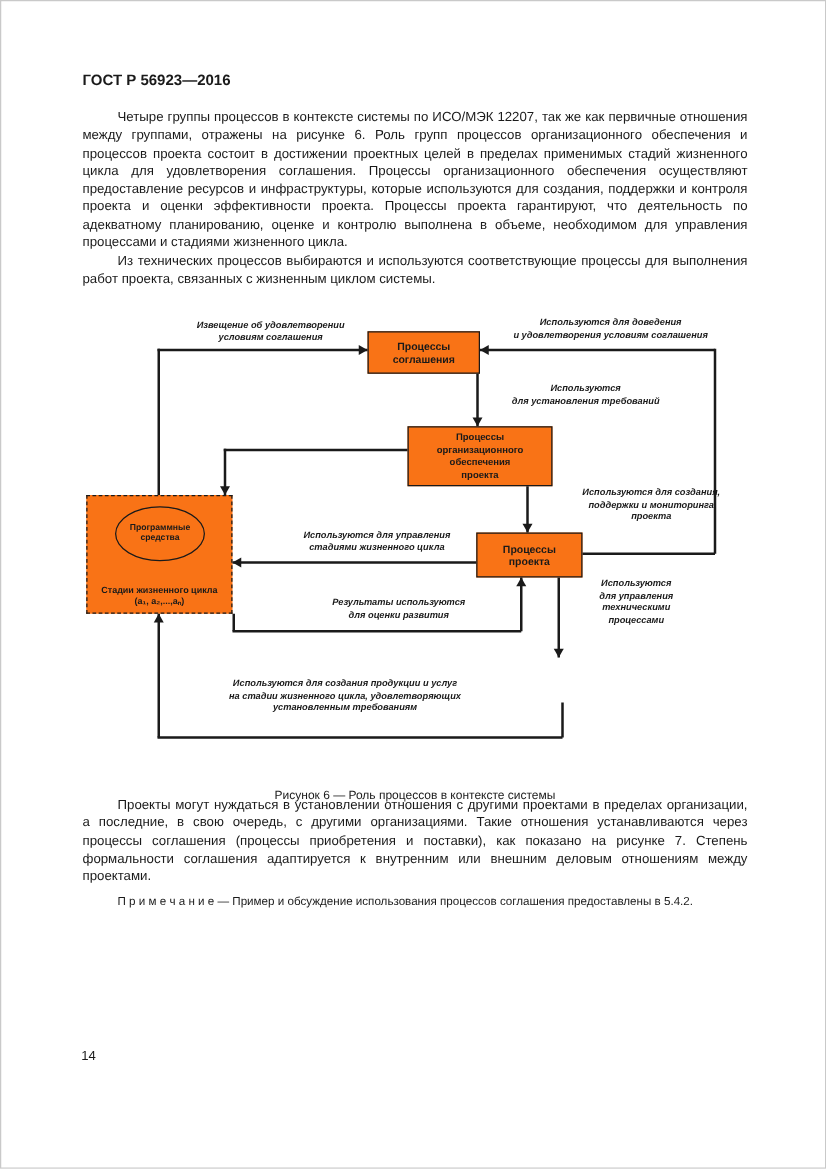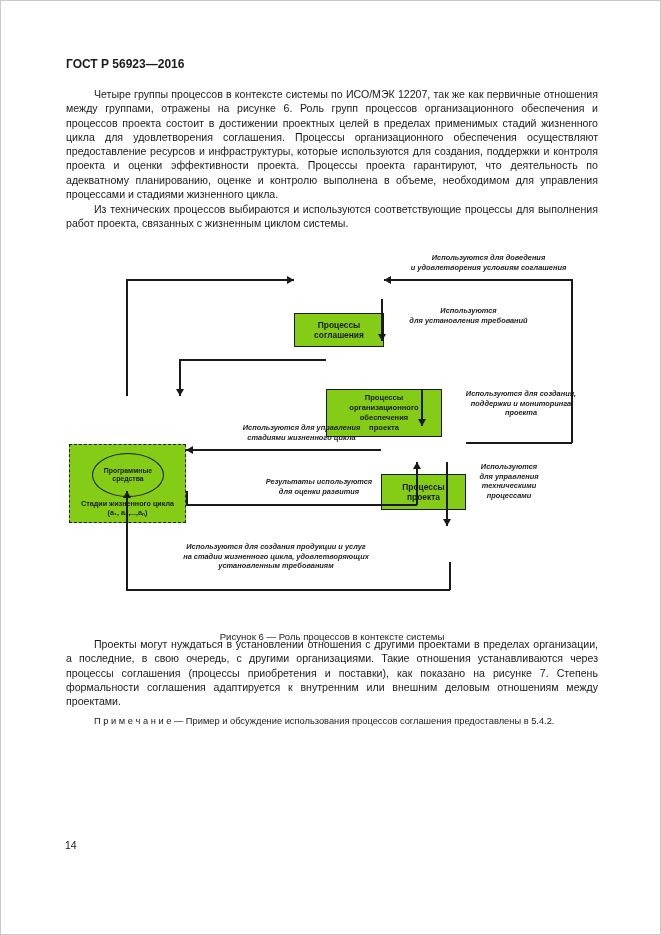--- a/index.html
+++ b/index.html
@@ -32,24 +32,24 @@
     position: absolute; left: 65px; width: 532px; top: 610px;
     font-size: 9.6px; text-align: center; margin-top: 20px;
   }
   .pagenum { position: absolute; left: 64px; top: 838px; font-size: 10.5px; }
 
   
   .diagram { position: absolute; left: 65px; top: 248px; width: 532px; height: 345px; }
   .diagram i { display: block; font-style: normal; }
   .dbox {
     position: absolute; box-sizing: border-box;
-    border: 1.6px solid #1a1a1a; background: #84cc16;
+    border: 1.6px solid #1a1a1a; background: #f97316;
     display: flex; align-items: center; justify-content: center;
     text-align: center; font-weight: bold; white-space: pre-line;
-    font-size: 8.4px; line-height: 10.5px; margin-top: 48px;
+    font-size: 8.4px; line-height: 10.5px;
   }
   .dbox-dashed { border-style: dashed; }
   .ellipse {
     position: absolute; box-sizing: border-box;
     border: 1.5px solid #1a1a1a; border-radius: 50%;
     display: flex; align-items: center; justify-content: center;
     text-align: center; font-weight: bold; white-space: pre-line;
     font-size: 6.9px; line-height: 8.5px;
   }
   .stages-cap {
@@ -86,21 +86,21 @@
 
     <div class="dbox" style="left:260px; top:92px; width:116px; height:48px; font-size:7.6px; line-height:10px;">Процессы
 организационного
 обеспечения
 проекта</div>
 
     <div class="dbox" style="left:315px; top:177px; width:85px; height:36px;">Процессы
 проекта</div>
 
 
-    <div class="dbox dbox-dashed" style="left:3px; top:147px; width:117px; height:79px;">
+    <div class="dbox dbox-dashed" style="left:3px; top:147px; width:117px; height:95px;">
       <div class="ellipse" style="left:22px; top:8px; width:72px; height:44px;">Программные
 средства</div>
       <div class="stages-cap">Стадии жизненного цикла
 (a₁, a₂,...,aₙ)</div>
     </div>
 
     <i class="dl" style="left:60px;  top:30px;  width:168px; height:1.5px;"></i>
     <i class="dl" style="left:60px;  top:30px;  width:1.5px; height:117px;"></i>
     <i class="dl" style="left:318px; top:30px;  width:188px; height:1.5px;"></i>
     <i class="dl" style="left:505px; top:30px;  width:1.5px; height:164px;"></i>
@@ -121,20 +121,22 @@
     <i class="ah ah-right" style="left:221px; top:27px;"></i>
     <i class="ah ah-left" style="left:318px; top:27px;"></i>
     <i class="ah ah-down" style="left:312px; top:85px;"></i>
     <i class="ah ah-down" style="left:352px; top:170px;"></i>
     <i class="ah ah-down" style="left:110px; top:140px;"></i>
     <i class="ah ah-left" style="left:120px; top:197px;"></i>
     <i class="ah ah-up" style="left:347px; top:213px;"></i>
     <i class="ah ah-down" style="left:377px; top:270px;"></i>
     <i class="ah ah-up" style="left:57px;  top:242px;"></i>
 
+    <div class="dlabel" style="left:68px;  top:6px;   width:165px;">Извещение об удовлетворении
+условиям соглашения</div>
     <div class="dlabel" style="left:325px; top:4px;   width:195px;">Используются для доведения
 и удовлетворения условиям соглашения</div>
     <div class="dlabel" style="left:330px; top:57px;  width:145px;">Используются
 для установления требований</div>
     <div class="dlabel" style="left:385px; top:140px; width:140px;">Используются для создания,
 поддержки и мониторинга
 проекта</div>
     <div class="dlabel" style="left:158px; top:174px; width:155px;">Используются для управления
 стадиями жизненного цикла</div>
     <div class="dlabel" style="left:188px; top:228px; width:130px;">Результаты используются

